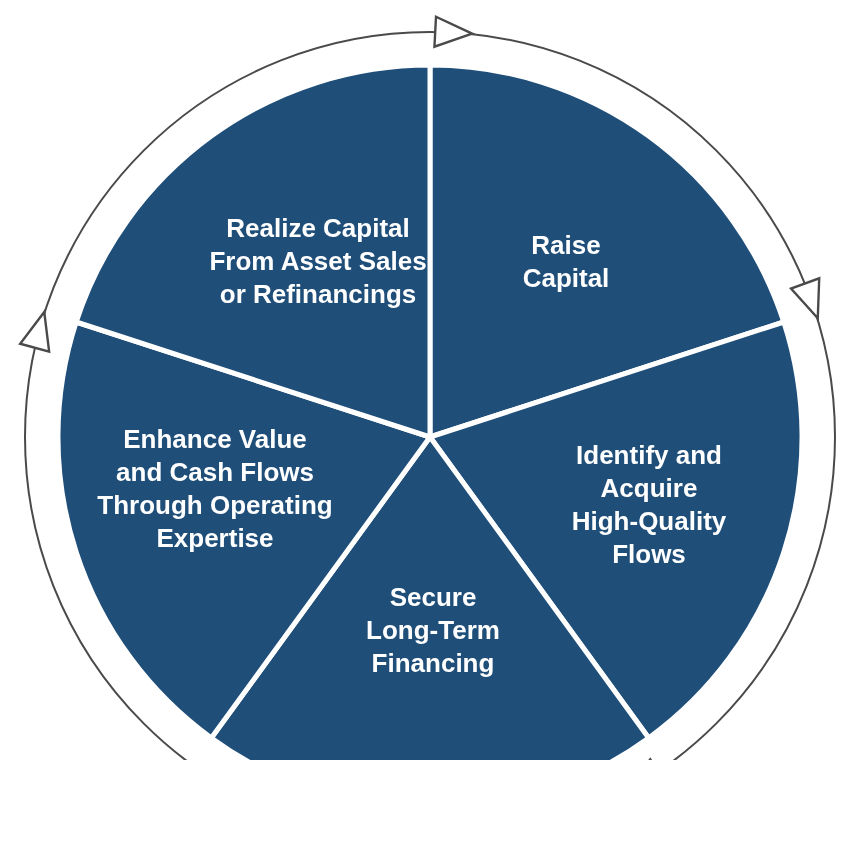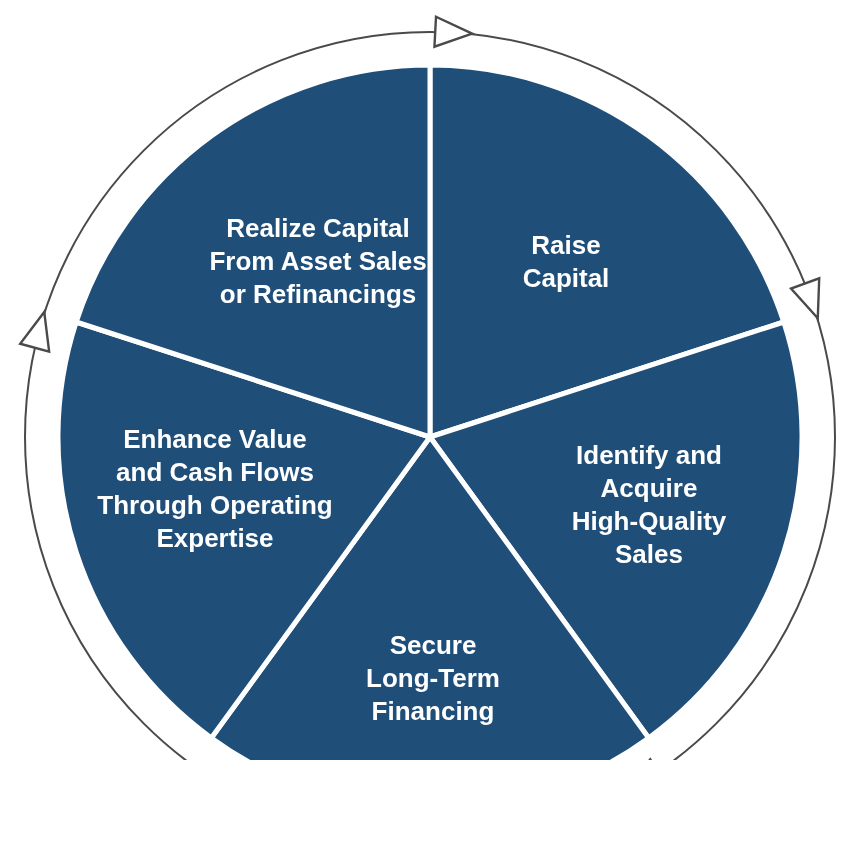--- a/index.html
+++ b/index.html
@@ -48,23 +48,23 @@
         <polygon points="21,0 -16,-15 -16,15" transform="translate(209.4 776.7) rotate(213)" fill="#FFFFFF" stroke="#4a4a4a" stroke-width="2.4"></polygon>
         <polygon points="21,0 -16,-15 -16,15" transform="translate(38.8 332.2) rotate(285)" fill="#FFFFFF" stroke="#4a4a4a" stroke-width="2.4"></polygon>
       </svg></div>
 
   <div class="slice-label" style="left: 566px; top: 262px; color: rgb(255, 255, 255);">Raise
 Capital</div>
 
   <div class="slice-label" style="left: 649px; top: 505px; color: rgb(255, 255, 255);">Identify and
 Acquire
 High-Quality
-Sales</div>
+Flows</div>
 
-  <div class="slice-label" style="left: 433px; top: 678px; color: rgb(255, 255, 255);">Secure
+  <div class="slice-label" style="left: 433px; top: 630px; color: rgb(255, 255, 255);">Secure
 Long-Term
 Financing</div>
 
   <div class="slice-label" style="left: 215px; top: 489px; color: rgb(255, 255, 255);">Enhance Value
 and Cash Flows
 Through Operating
 Expertise</div>
 
   <div class="slice-label" style="left: 282px; top: 261px; color: rgb(255, 255, 255); margin-left: 36px;">Realize Capital
 From Asset Sales

